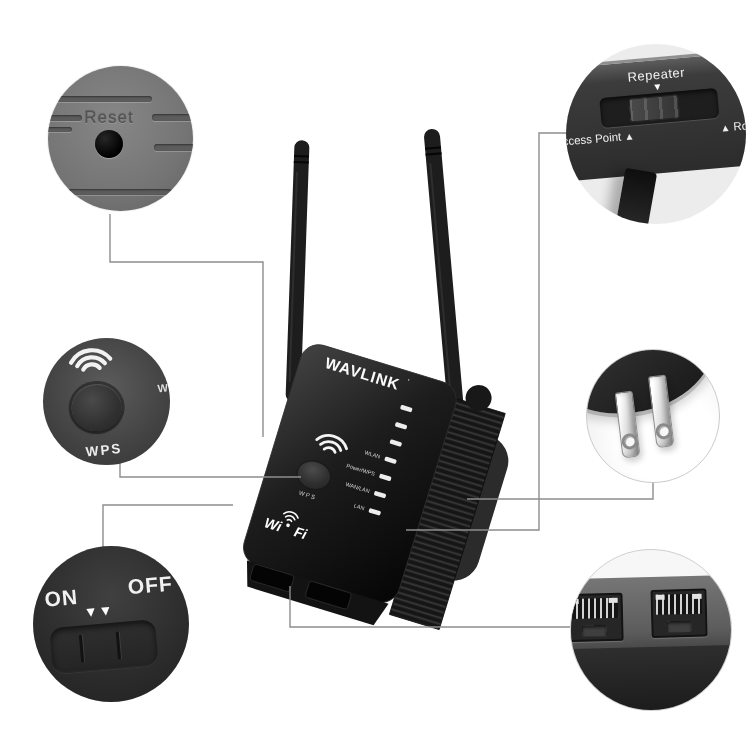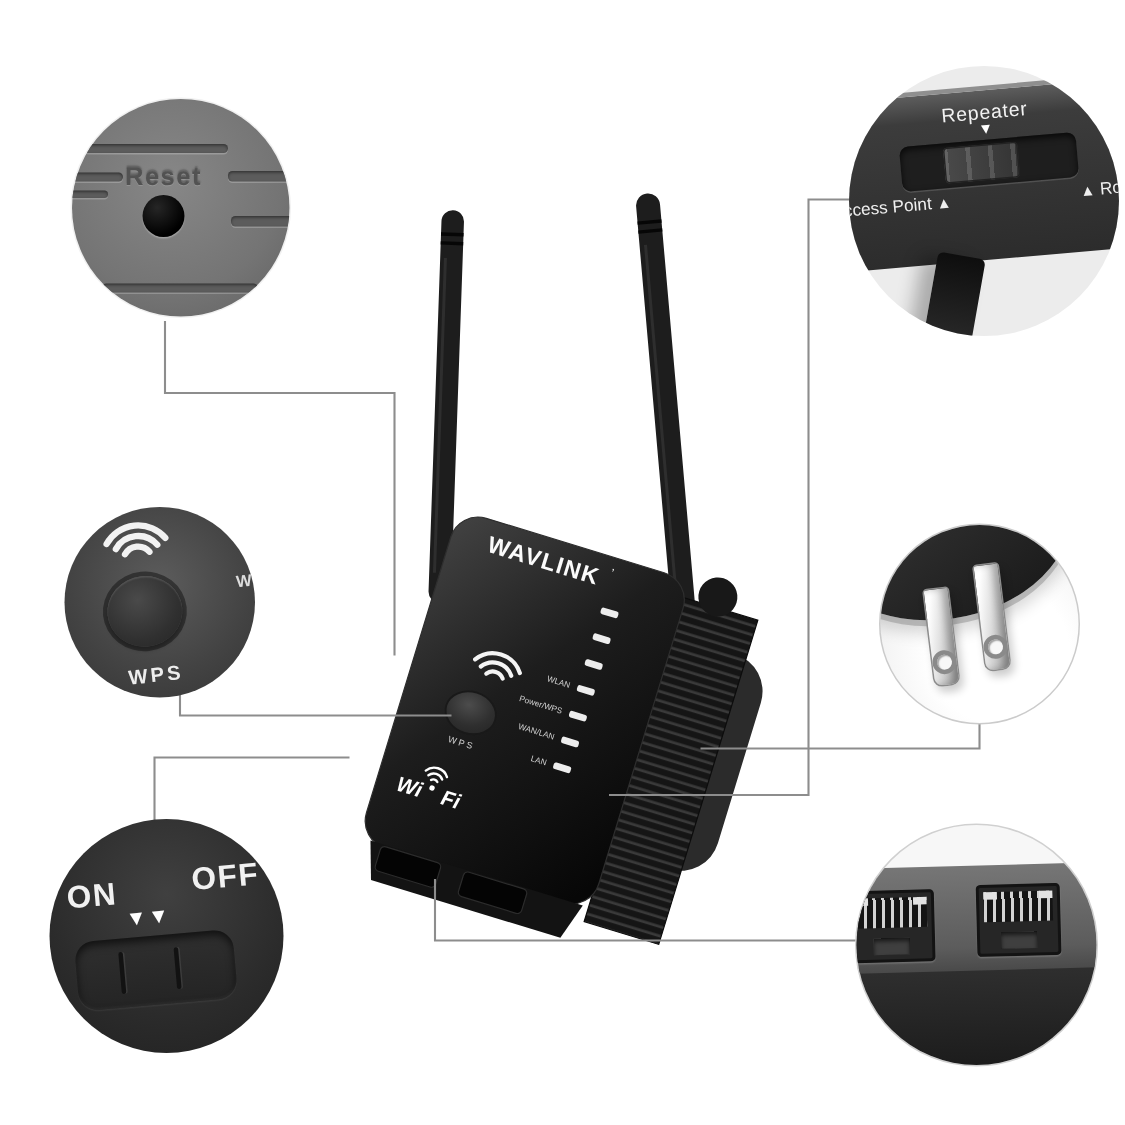--- a/index.html
+++ b/index.html
@@ -14,21 +14,21 @@
     box-shadow:0 0 0 1px rgba(0,0,0,.06);}
   .groove{position:absolute;background:#5c5c5c;border-radius:3px;
     box-shadow:0 1px 0 rgba(255,255,255,.22), inset 0 1px 2px rgba(0,0,0,.45);}
   .g1{left:8px;top:30px;width:96px;height:6px;}
   .g2{left:-4px;top:49px;width:38px;height:6px;}
   .g3{left:-6px;top:61px;width:30px;height:5px;}
   .g4{left:104px;top:48px;width:44px;height:7px;}
   .g5{left:106px;top:78px;width:44px;height:7px;}
   .g6{left:20px;top:123px;width:104px;height:6px;}
   .reset-label{position:absolute;left:0;top:42px;width:122px;text-align:center;
-    font-size:17px;letter-spacing:1px;color:#525252;font-weight:bold;
+    font-size:17px;letter-spacing:1px;color:#525252;font-weight:normal;
     text-shadow:0 1px 0 rgba(255,255,255,.14), 0 -1px 1px rgba(0,0,0,.25);}
   .pinhole{position:absolute;left:47px;top:64px;width:28px;height:28px;border-radius:50%;
     background:radial-gradient(circle at 35% 30%,#262626,#000 70%);
     box-shadow:0 1px 1px rgba(255,255,255,.3);}
 
   
   .c-mode{left:566px;top:44px;width:180px;height:180px;background:#ececec;}
   .mode-panel{position:absolute;left:-14%;top:7%;width:132%;height:63%;
     transform:rotate(-5deg);
     background:linear-gradient(180deg,#5d5d5d 0%,#3c3c3c 16%,#2c2c2c 100%);

